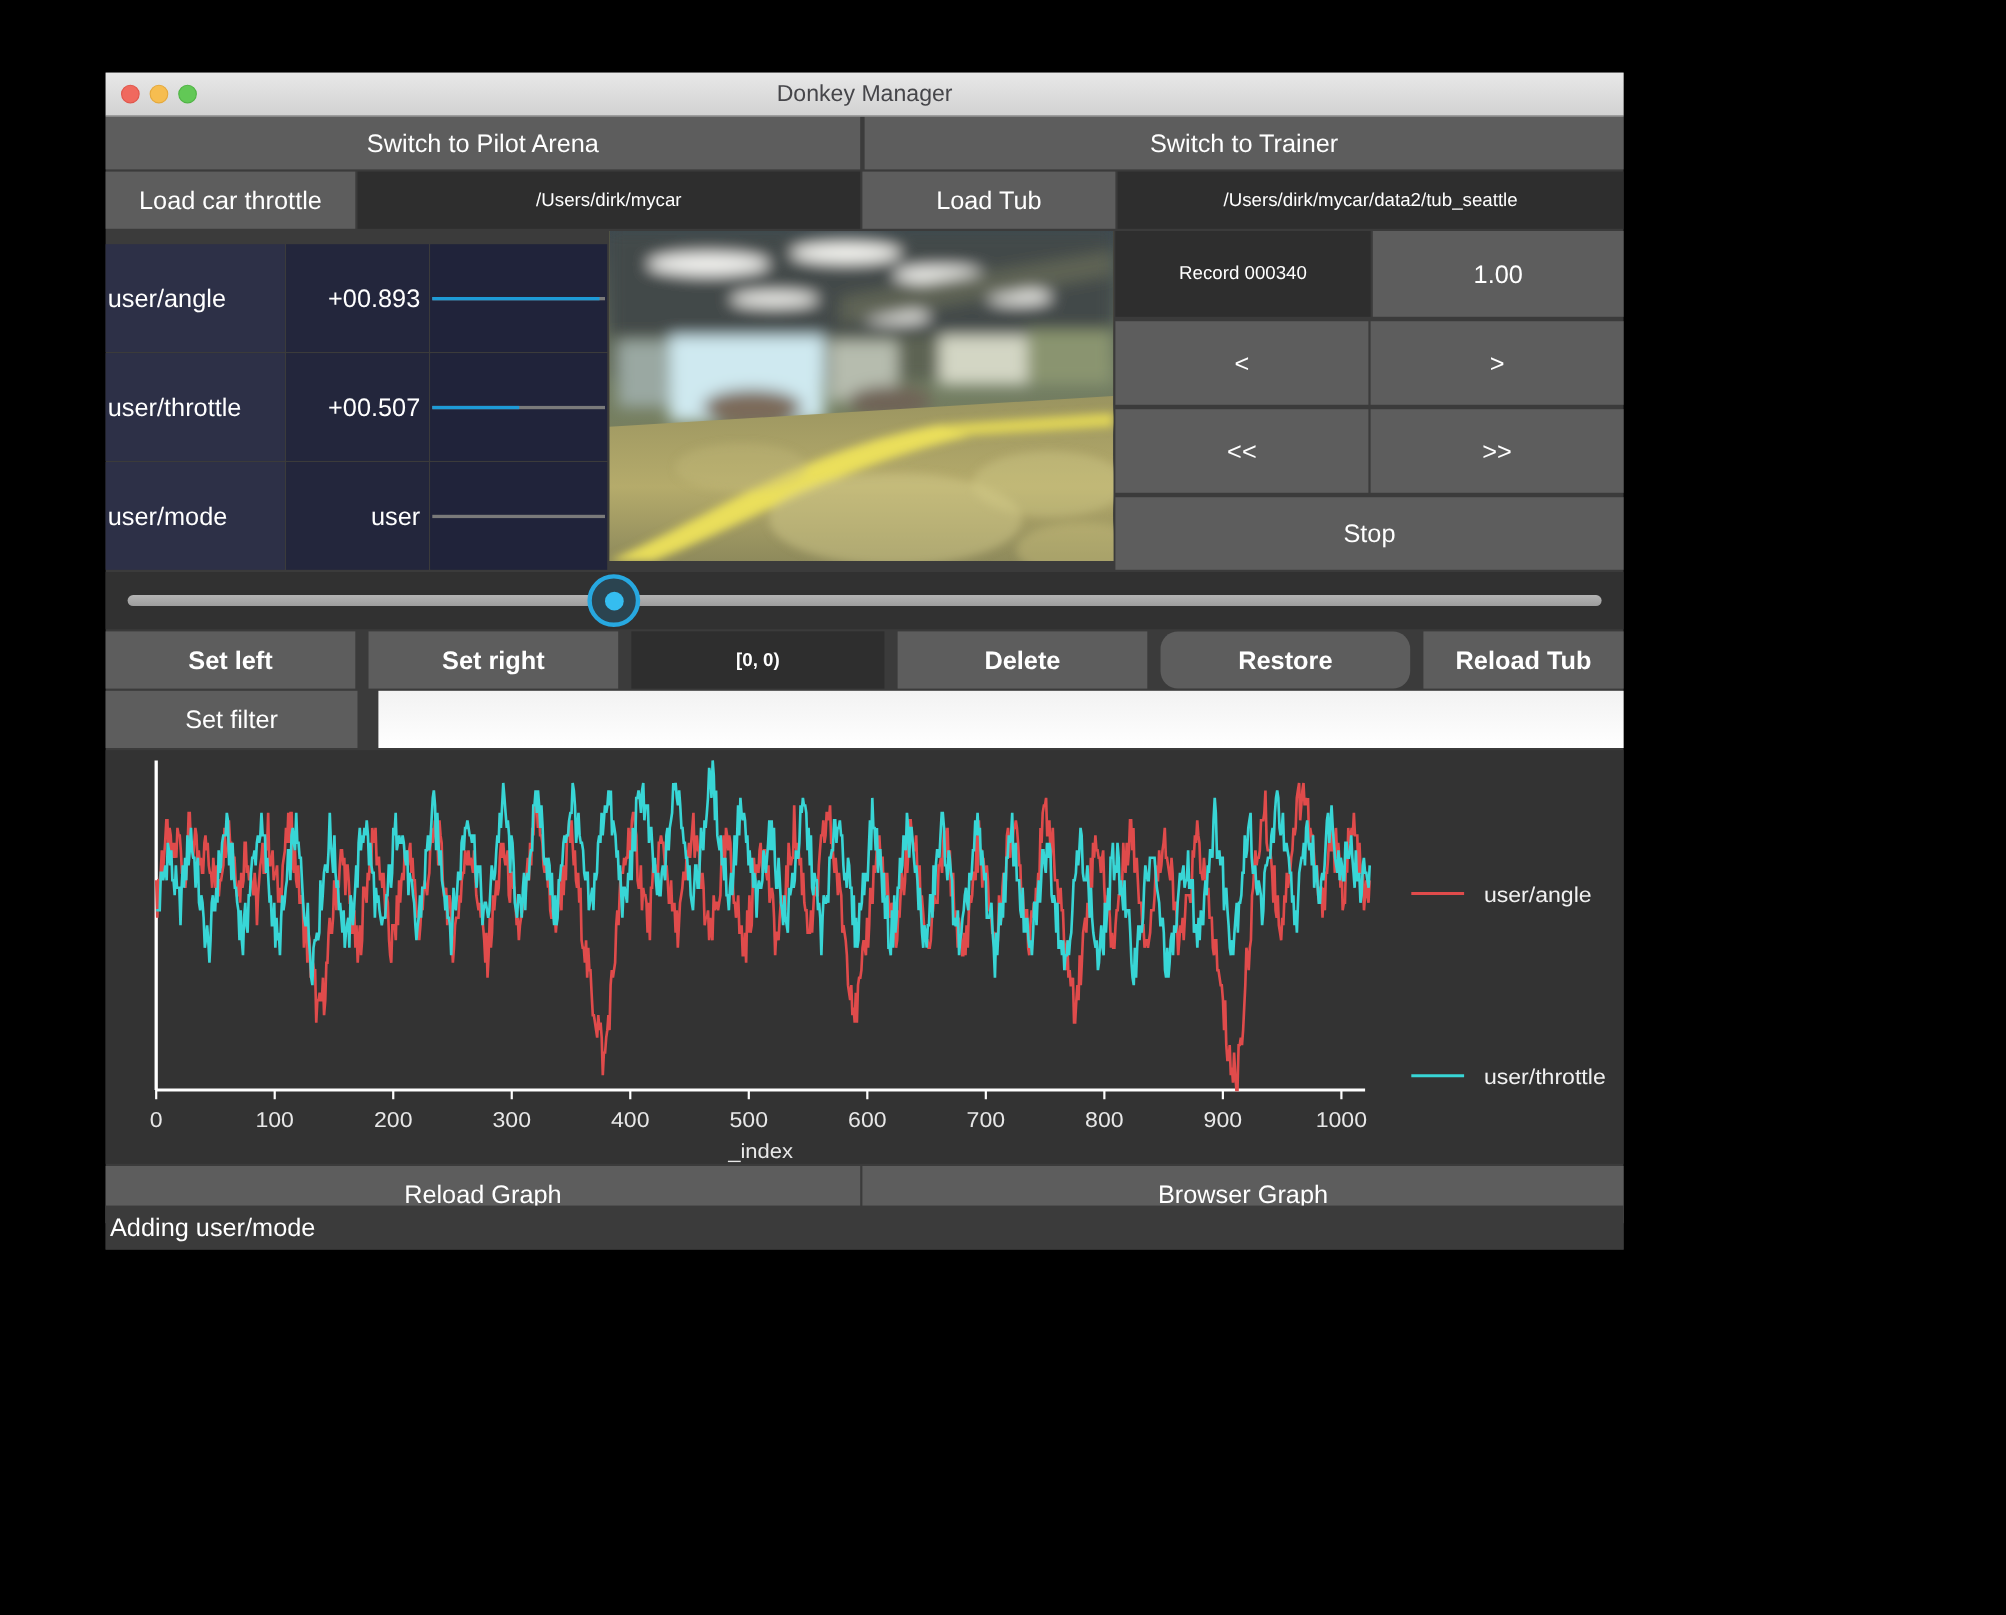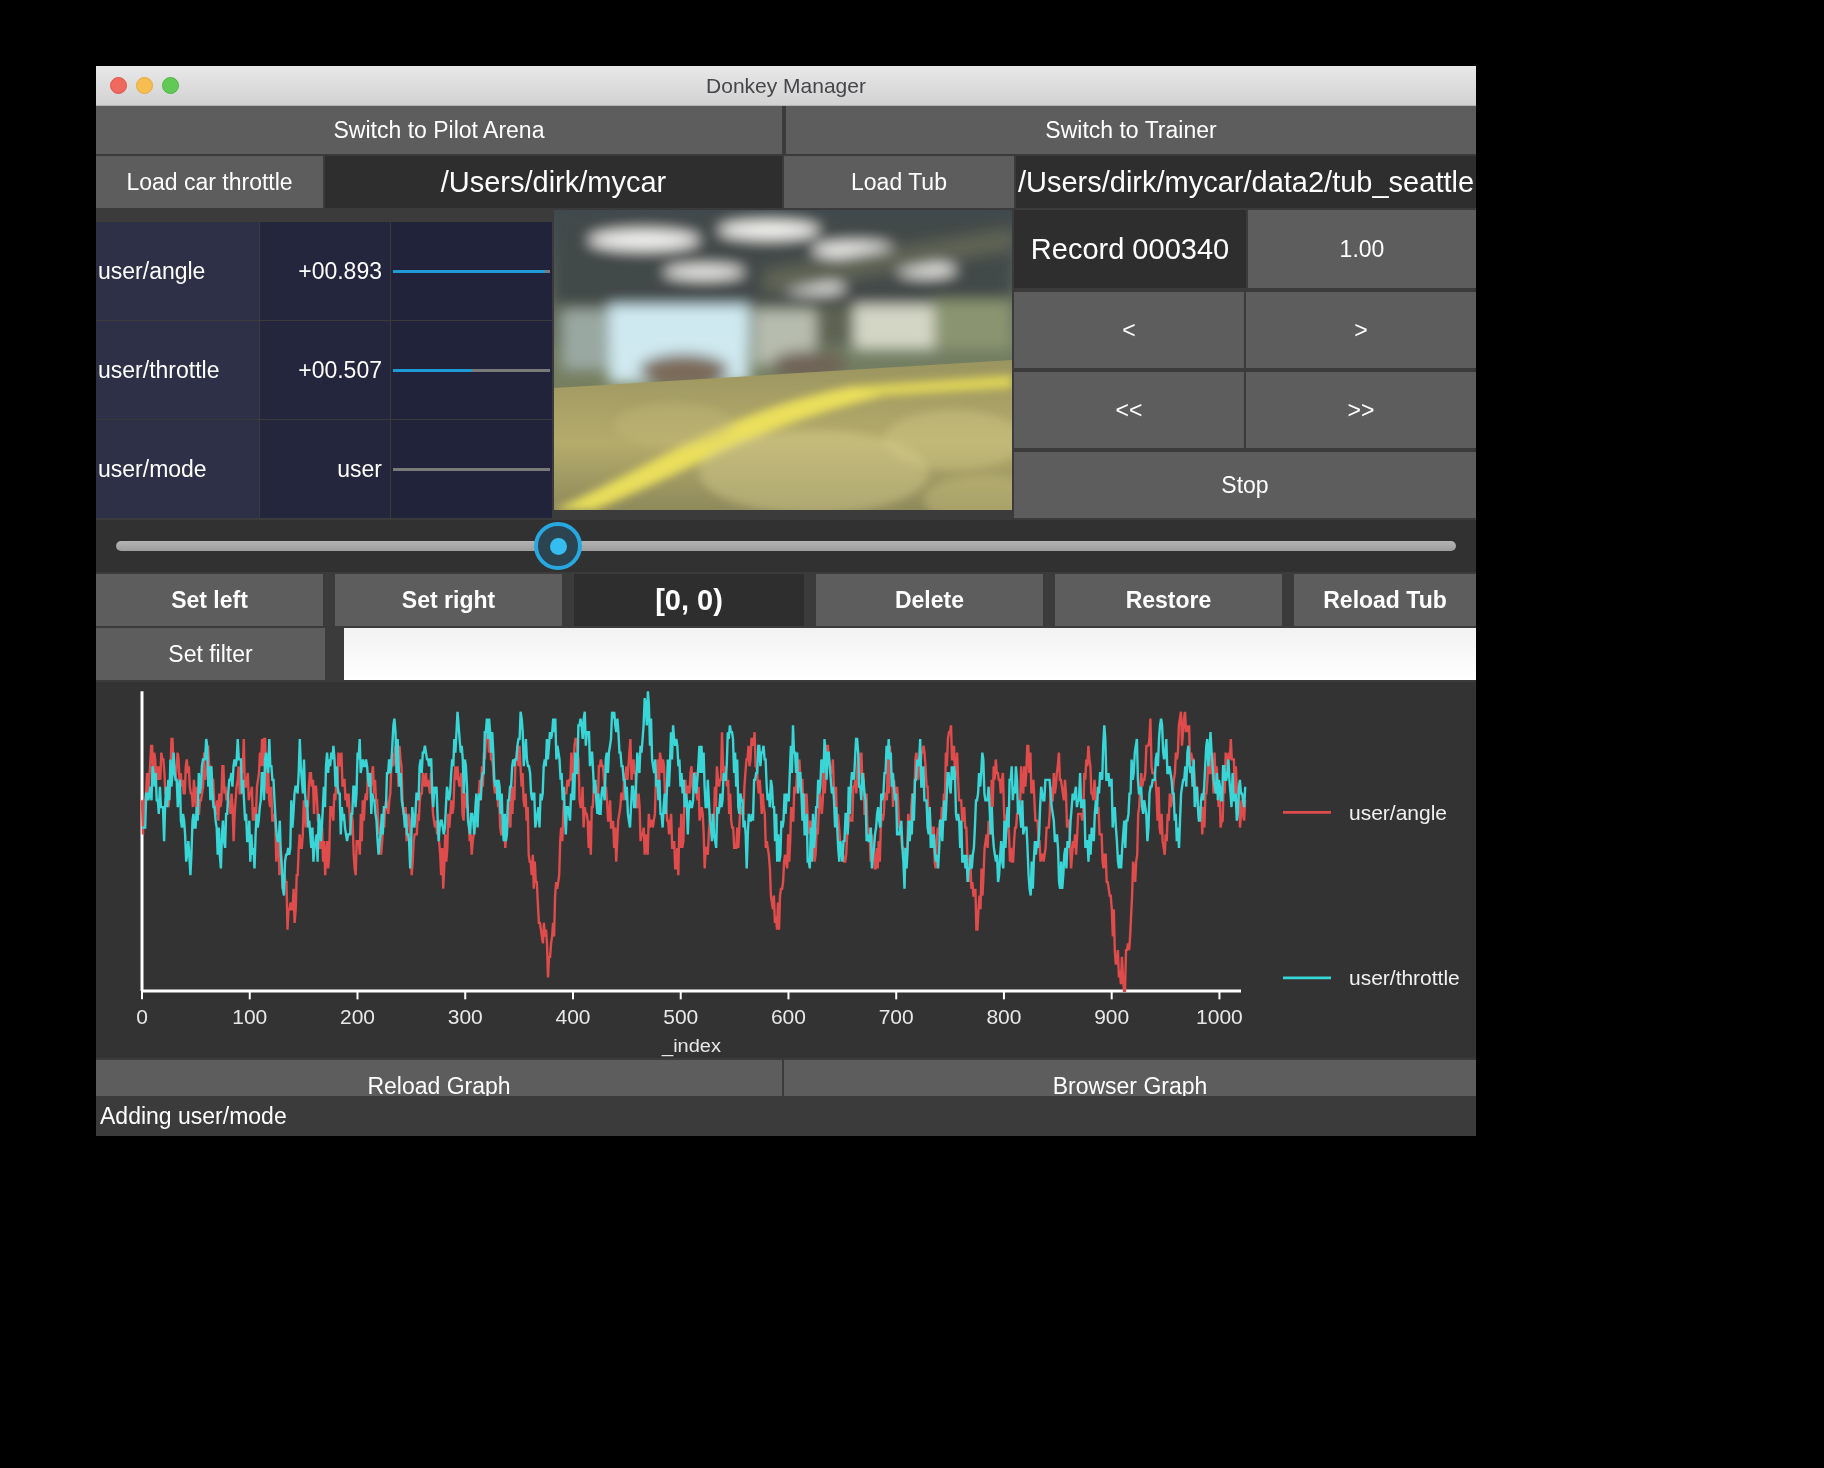--- a/index.html
+++ b/index.html
@@ -37,21 +37,21 @@
   
   .btn {
     background: #5d5d5d; color: #fff;
     display: flex; align-items: center; justify-content: center;
     font-size: 23px; border: 0; cursor: default;
     overflow: hidden; white-space: nowrap;
   }
   .field {
     background: #2e2e2e; color: #fff;
     display: flex; align-items: center; justify-content: center;
-    font-size: 29px; overflow: hidden; white-space: nowrap;
+    font-size: 17px; overflow: hidden; white-space: nowrap;
   }
   .row { display: flex; flex: 0 0 auto; }
   
   #row-switch { height: 48px; gap: 4px; }
   #row-switch > * { height: 48px; }
   
   #row-load { height: 52px; margin-top: 2px; gap: 2px; }
   #row-load > * { height: 52px; }
   
   #mid {
@@ -274,21 +274,21 @@
     <div id="sliderthumb" style="left: 462.2px;">
         <i></i>
       </div>
   </div>
 
   <div class="row" id="row-set">
     <div class="btn" style="flex:0 0 227px;">Set left</div>
     <div class="btn" style="flex:0 0 227px;">Set right</div>
     <div class="field" style="flex:0 0 230px;">[0, 0)</div>
     <div class="btn" style="flex:0 0 227px;">Delete</div>
-    <div class="btn" style="flex:0 0 227px;">Restore</div>
+    <div class="btn" style="flex:0 0 227px;border-radius:16px;">Restore</div>
     <div class="btn" style="flex:1;">Reload Tub</div>
   </div>
 
   <div class="row" id="row-filter">
     <div class="btn" style="flex:0 0 229px;">Set filter</div>
     <input id="filter-input" type="text" placeholder="" style="">
   </div>
 
   <div id="chart-area">
     <svg id="chart-svg" viewBox="0 0 1380 404" preserveAspectRatio="none">

